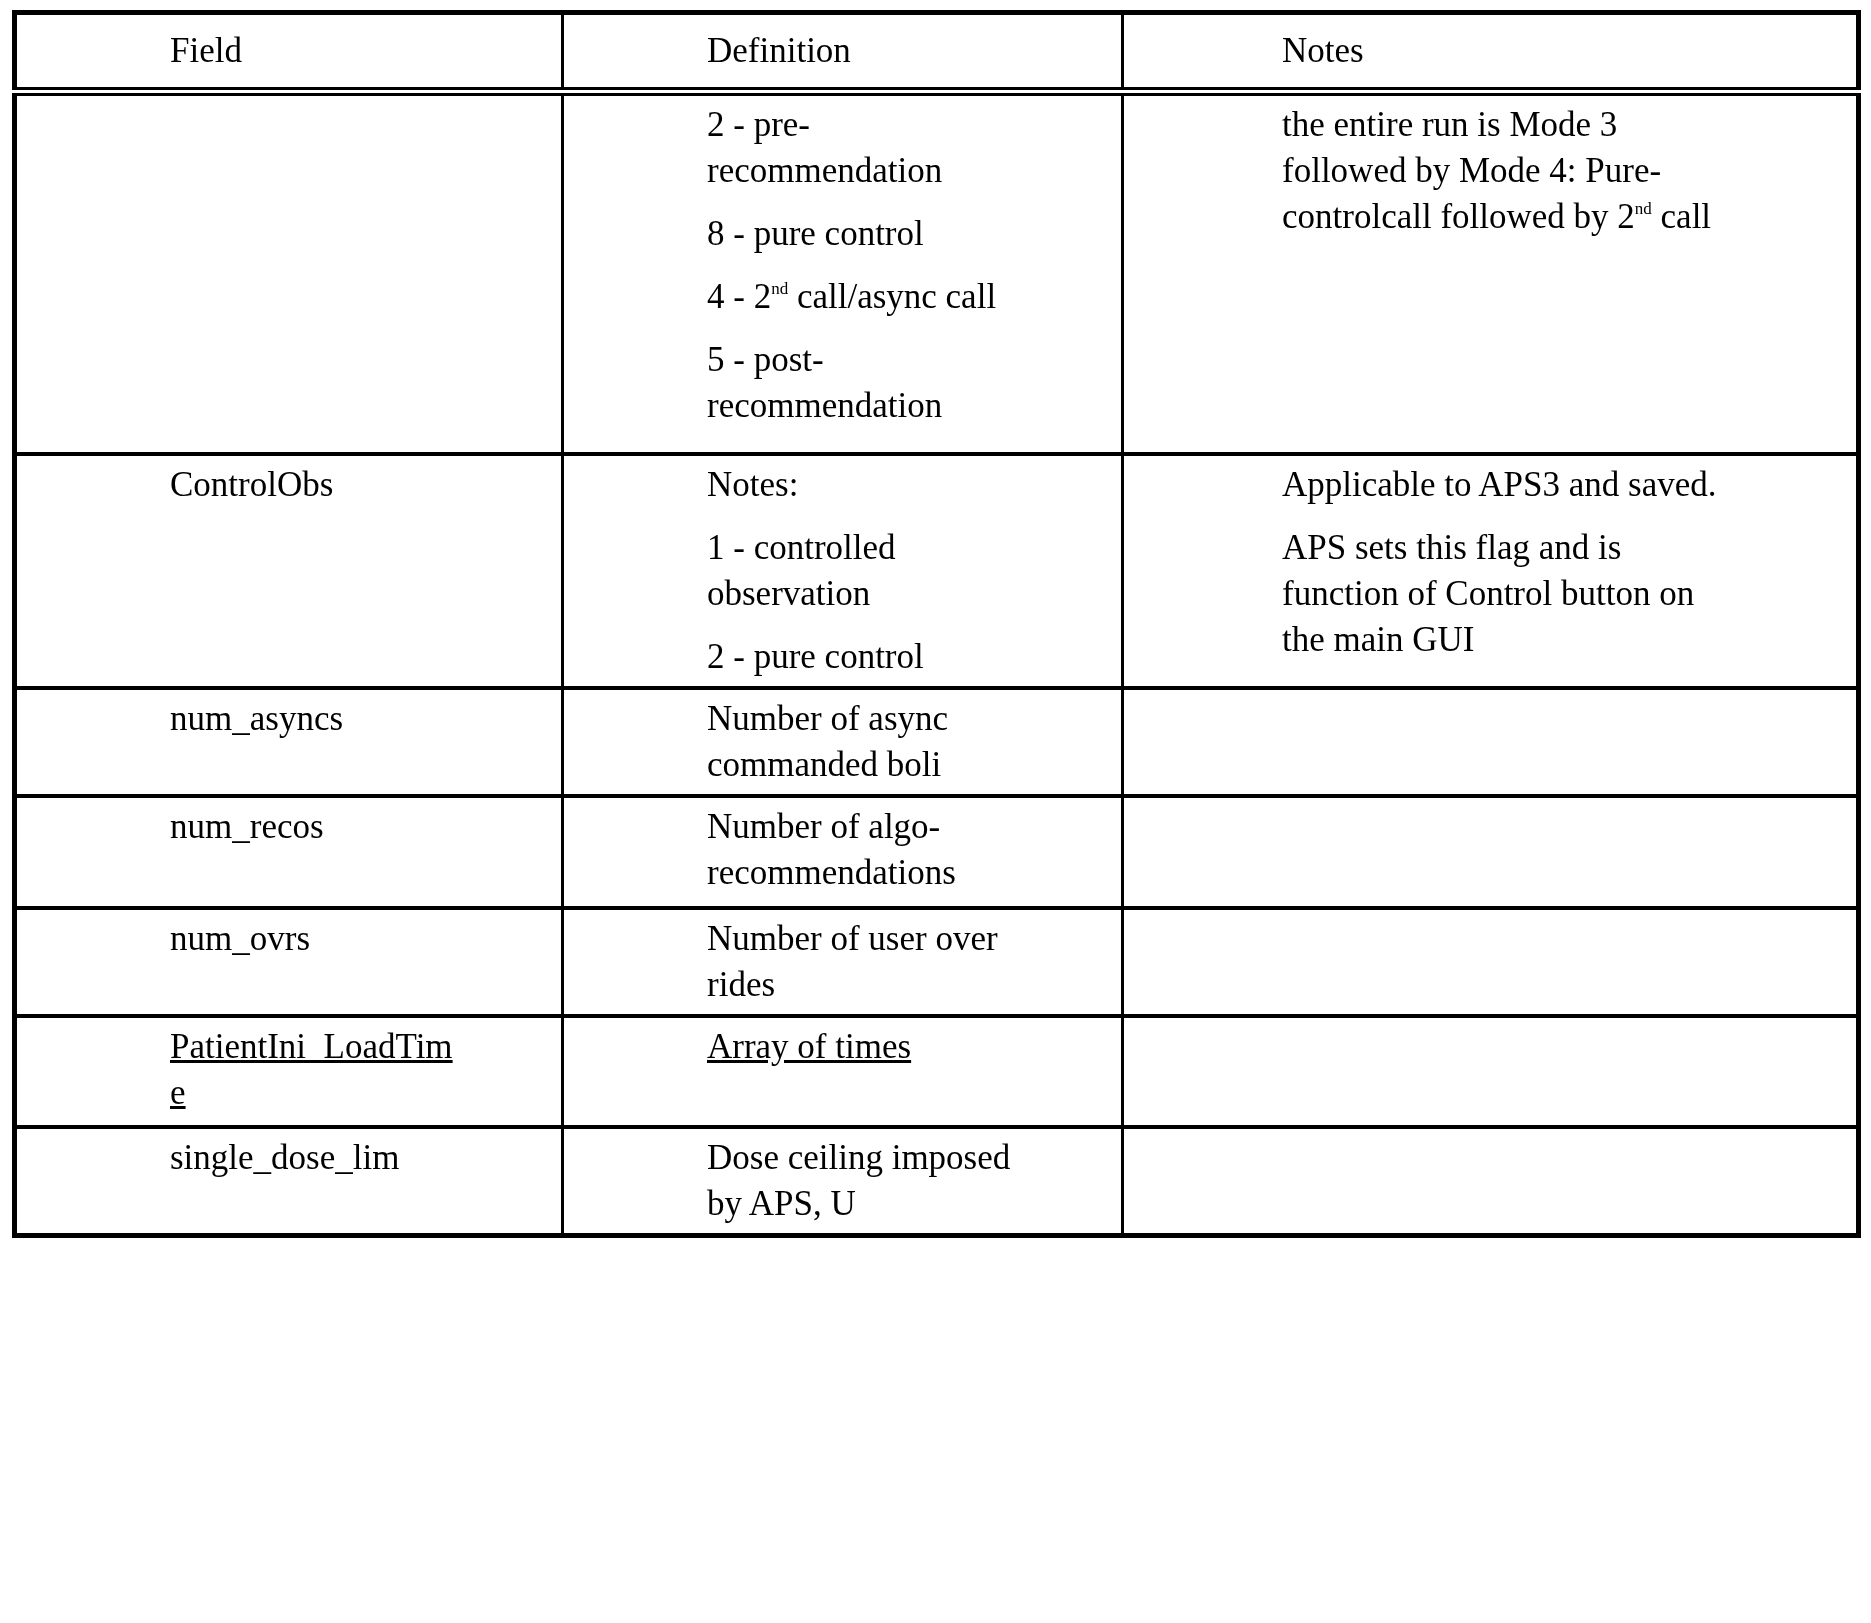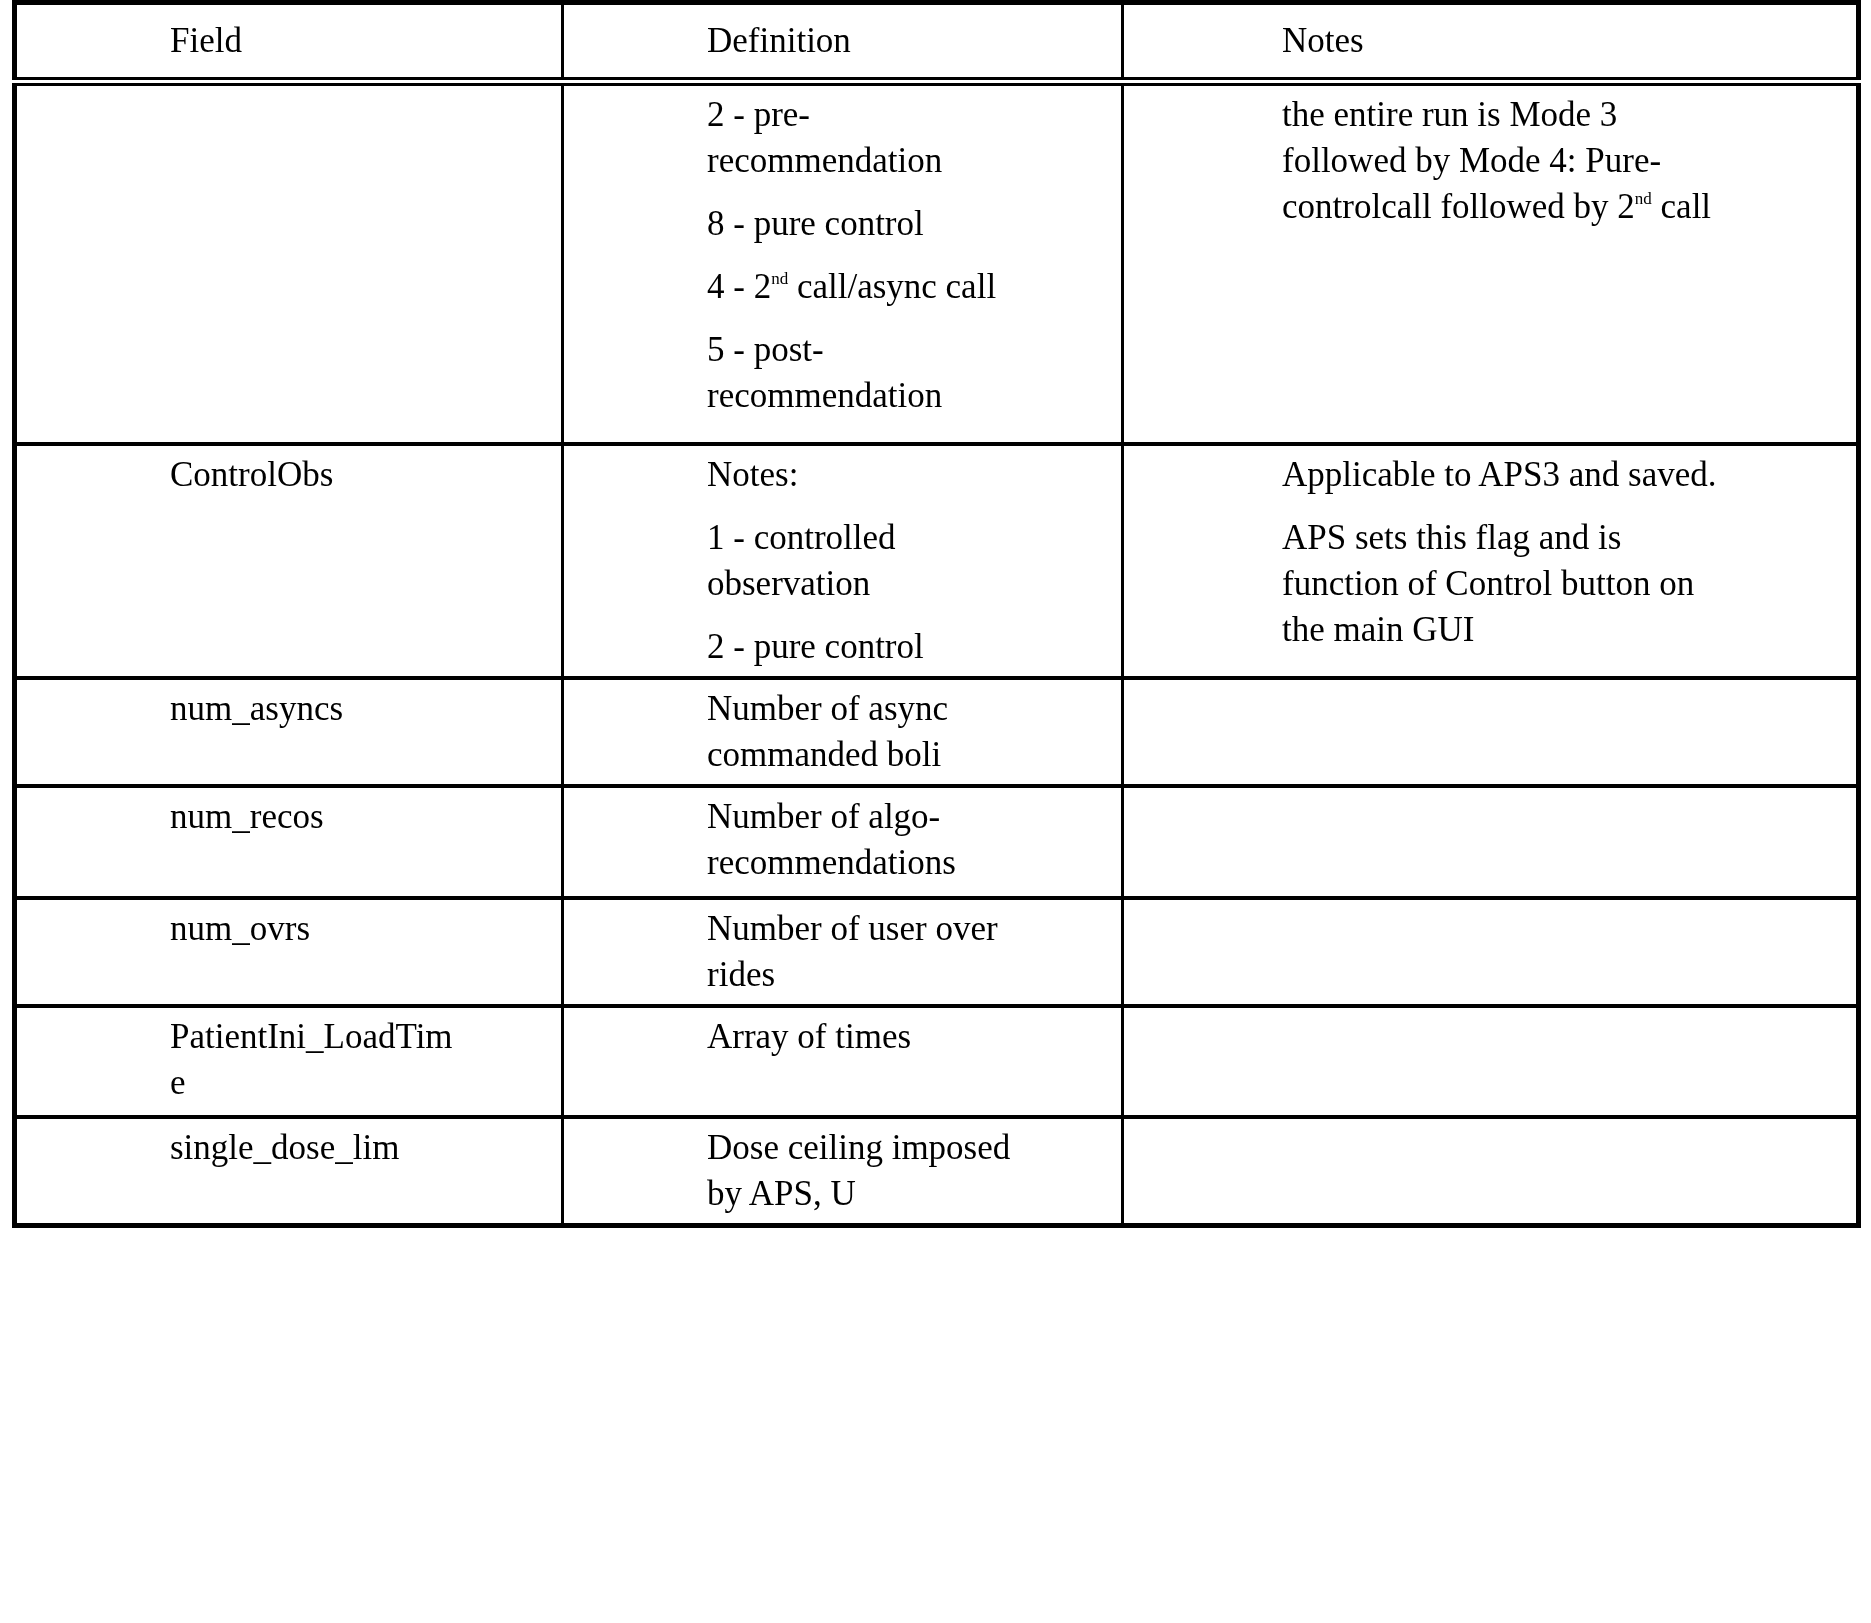--- a/index.html
+++ b/index.html
@@ -8,21 +8,21 @@
     background: #ffffff;
     width: 1871px;
     height: 1623px;
     overflow: hidden;
     font-family: "Liberation Serif", "DejaVu Serif", serif;
     color: #000000;
   }
   table.doc-table {
     position: absolute;
     left: 12px;
-    top: 0;
+    top: 10px;
     width: 1844px;
     border-collapse: collapse;
     table-layout: fixed;
     border: 5px solid #000000;
   }
   col.c1 { width: 548px; }
   col.c2 { width: 560px; }
   col.c3 { width: 736px; }
   th, td {
     border: 3px solid #000000;
@@ -56,21 +56,21 @@
     top: -14px;
   }
   tr.r0 { height: 362px; }
   tr.r1 { height: 232px; }
   tr.r2 { height: 107px; }
   tr.r3 { height: 112px; }
   tr.r4 { height: 108px; }
   tr.r5 { height: 112px; }
   tr.r6 { height: 106px; }
   tr.r7 { height: 114px; }
-  tr.r8 { height: 111px; }
+  tr.r8 { height: 111px; text-decoration: underline; }
   tr.r9 { height: 108px; }
 </style>
 </head>
 <body>
 
 <table class="doc-table">
   <colgroup>
     <col class="c1">
     <col class="c2">
     <col class="c3">

